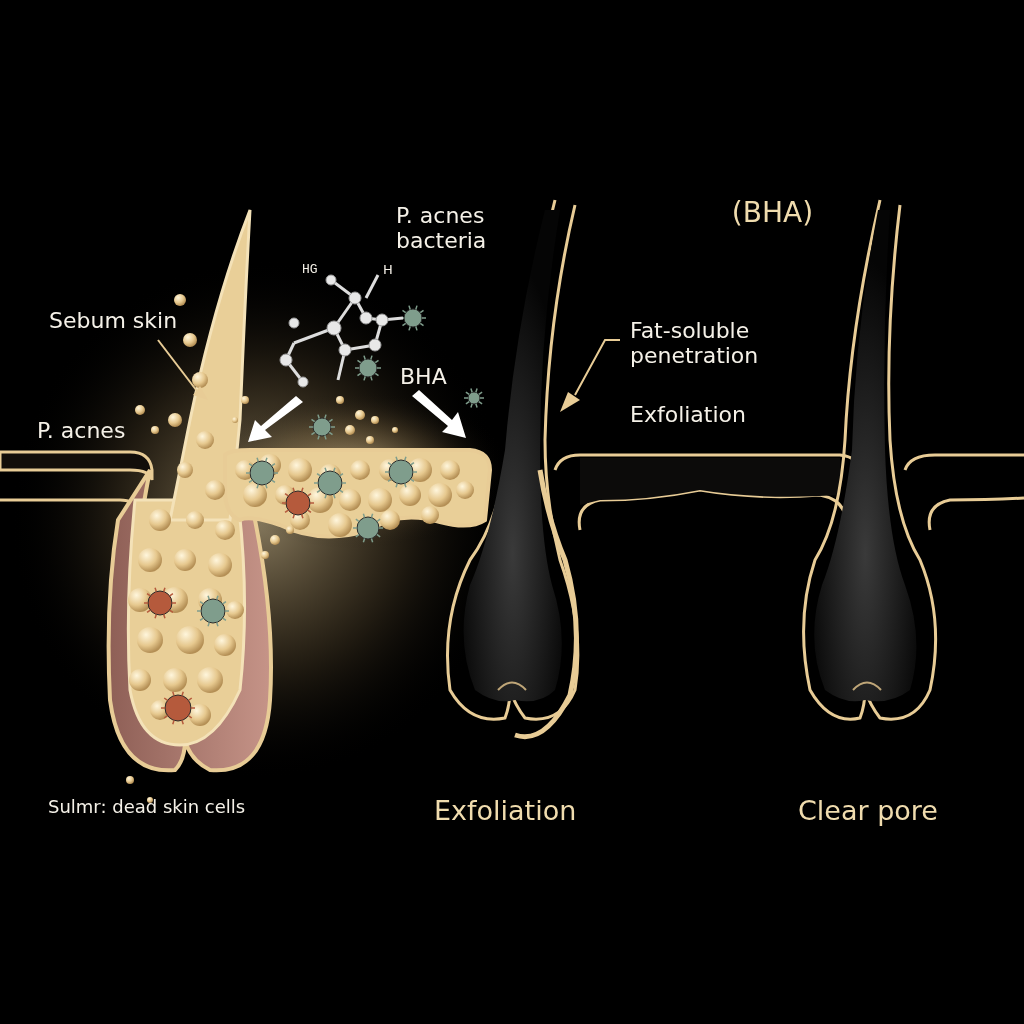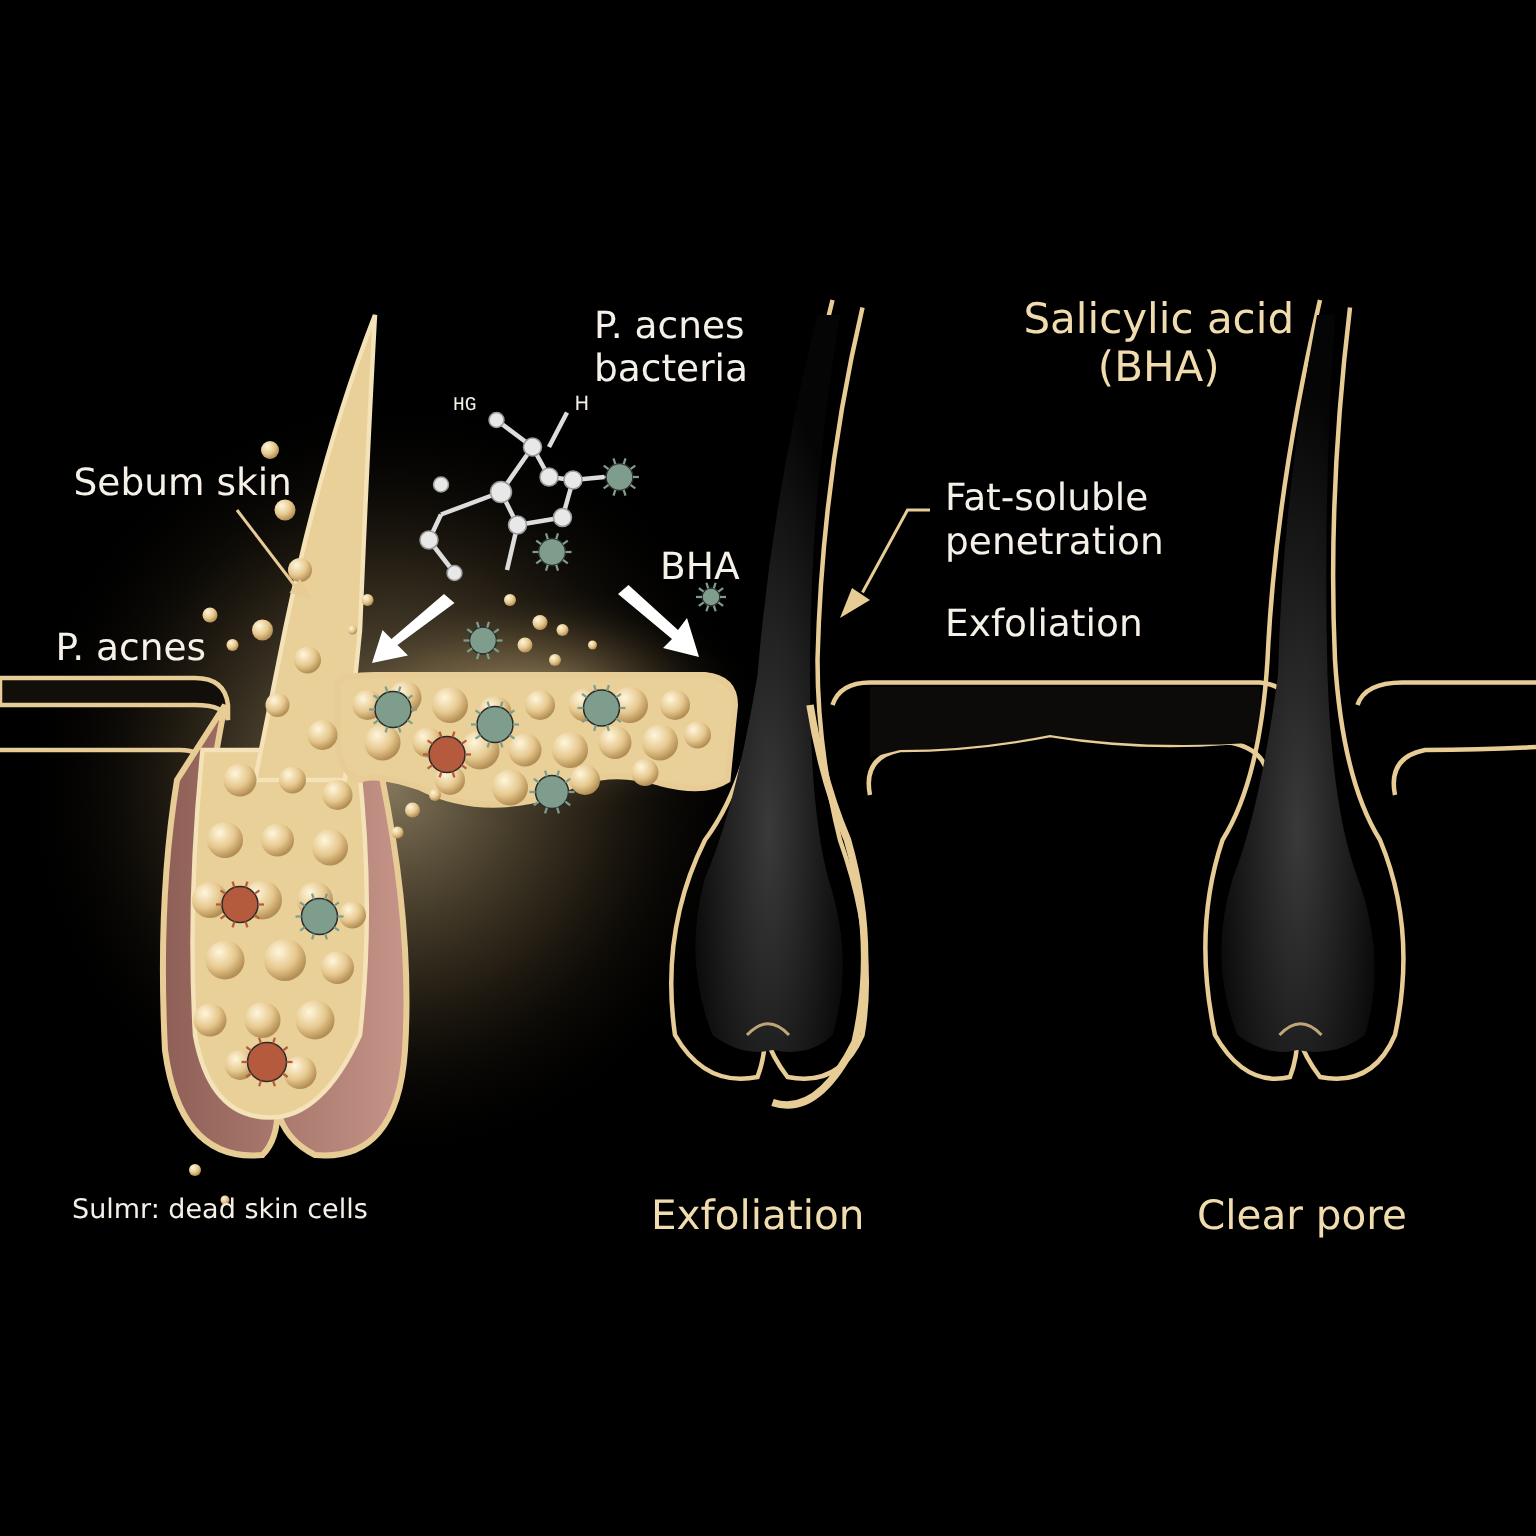--- a/index.html
+++ b/index.html
@@ -1,19 +1,19 @@
 <!DOCTYPE html>
 <html><head>
   <meta charset="utf-8">
   <style>
     html, body { margin: 0; padding: 0; background: #000; }
     body { width: 1024px; height: 1024px; overflow: hidden; position: relative; font-family: "DejaVu Sans", sans-serif; }
     #stage { position: absolute; left: 0; top: 0; width: 1024px; height: 1024px; }
     .label { position: absolute; white-space: nowrap; line-height: 1.15; }
-    .label.white { color: #f5f1e8; font-size: 25px; }
+    .label.white { color: #f5f1e8; font-size: 22px; }
     .label.gold { color: #f0dcae; }
     .label.big { font-size: 27px; }
     .label.title { font-size: 28px; text-align: center; }
     .label.center { text-align: center; }
   </style>
 </head>
 <body>
 
 <svg id="stage" viewBox="0 0 1024 1024" xmlns="http://www.w3.org/2000/svg">
   <defs>
@@ -324,24 +324,23 @@
 <div class="label white" style="left:49px;top:308px;">Sebum skin</div>
 <div class="label white" style="left:37px;top:418px;">P. acnes</div>
 
 <div class="label white" style="left:396px;top:203px;">
   <div>P. acnes</div>
   <div>bacteria</div>
 </div>
 
 <div class="label white" style="left:302px;top:263px;font-size:13px;font-family:Liberation Mono, monospace;">HG</div>
 <div class="label white" style="left:383px;top:263px;font-size:13px;">H</div>
-<div class="label white" style="left:400px;top:364px;margin-left:40px;">BHA</div>
+<div class="label white" style="left:400px;top:364px;">BHA</div>
 
 <div class="label gold title center" style="left:650px;top:197px;width:245px;">
-  <div>Salicylic acid</div>
   <div>(BHA)</div>
 </div>
 
 <div class="label white" style="left:630px;top:318px;">
   <div>Fat-soluble</div>
   <div>penetration</div>
 </div>
 <div class="label white" style="left:630px;top:402px;">Exfoliation</div>
 
 <div class="label white" style="left:48px;top:797px;font-size:18px;">Sulmr: dead skin cells</div>

